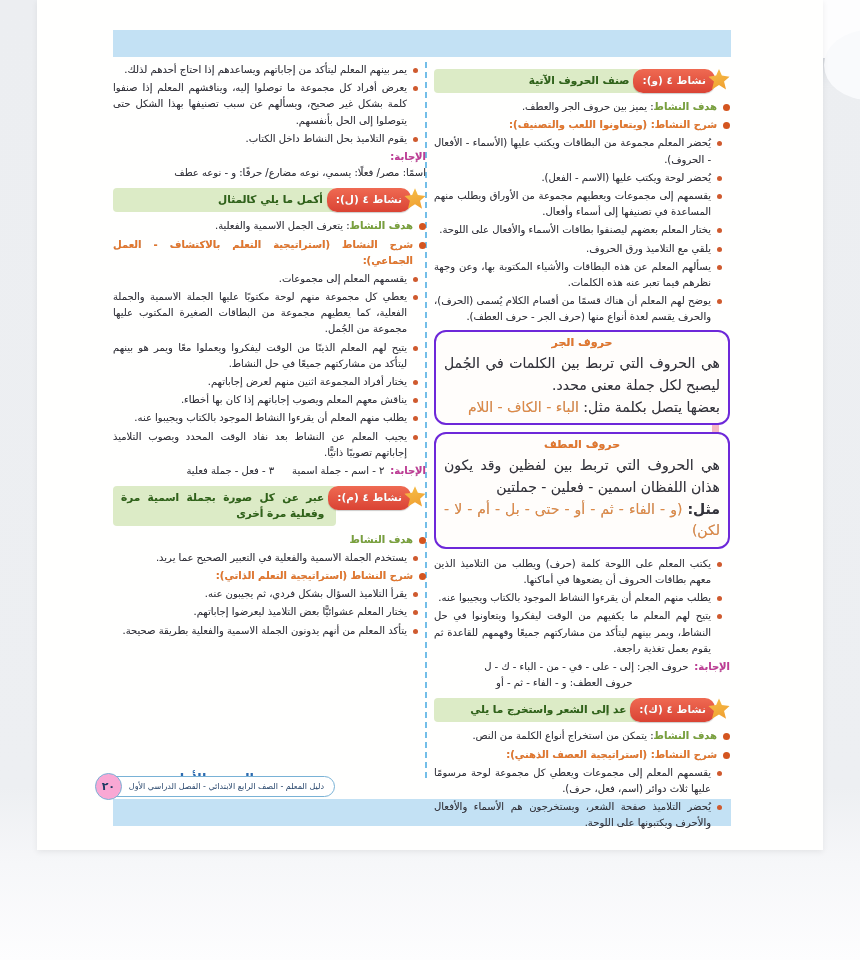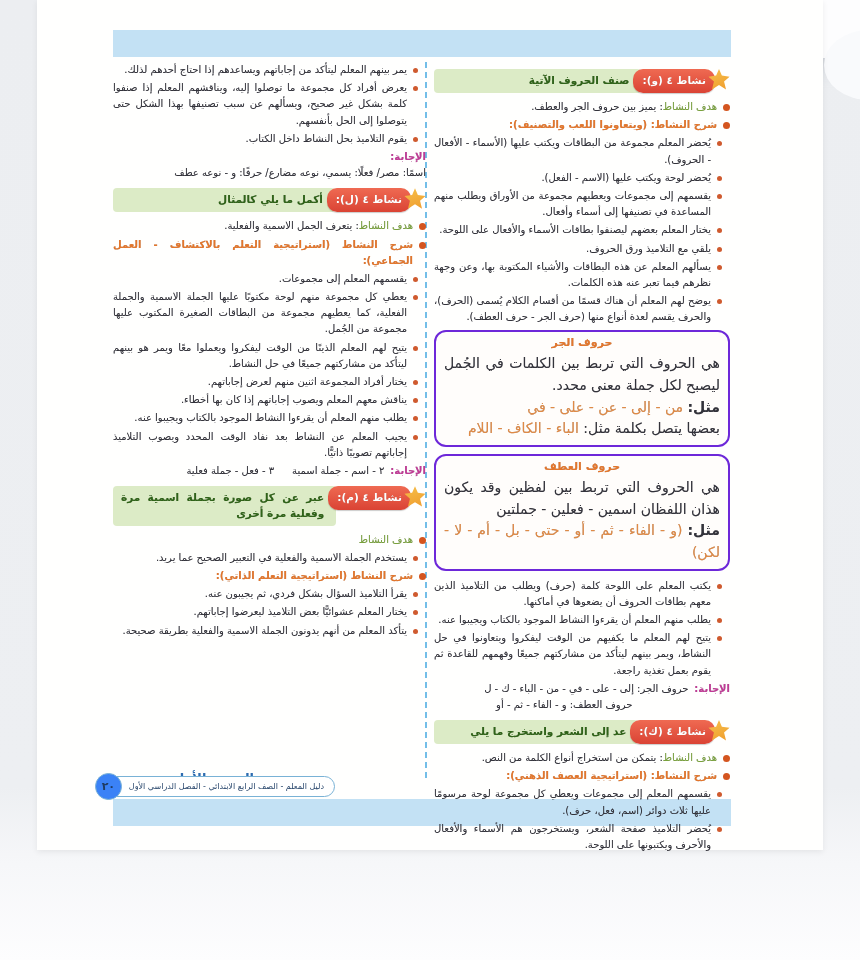--- a/index.html
+++ b/index.html
@@ -21,40 +21,40 @@
   .col{position:absolute;top:62px;font-size:10px;line-height:1.62;color:#33333b;text-align:justify;text-shadow:0 0 .4px rgba(40,40,50,.35);}
   .col-right{right:93px;width:296px;}
   .col-left{right:398px;width:313px;} 
   .col-left{right:auto;left:76px;}
 
   .row{display:flex;gap:6px;margin-bottom:2px;align-items:flex-start;}
   .dot{flex-shrink:0;border-radius:50%;background:#cf5a2e;}
   .dot.lg{width:7px;height:7px;margin-top:5px;background:#d4551f;}
   .dot.sm{width:5px;height:5px;margin-top:6px;}
   .indent{padding-right:8px;}
-  .goal-label{color:#79a23b;font-weight:normal;}
+  .goal-label{color:#79a23b;font-weight:bold;}
   .explain-label{color:#e4762b;font-weight:bold;}
   .answer-label{color:#c13a96;font-weight:bold;white-space:nowrap;}
   .answer-block{margin:2px 0 4px;}
   .answer-line2{padding-right:56px;}
 
   .activity{display:flex;align-items:flex-start;margin:7px 0 6px;position:relative;}
   .star{flex-shrink:0;width:22px;height:22px;margin-left:-7px;margin-top:0;z-index:3;background:linear-gradient(160deg,#f6c04a,#ef9b2d);
         clip-path:polygon(50% 0%,63% 30%,98% 35%,73% 57%,82% 93%,50% 73%,18% 93%,27% 57%,2% 35%,37% 30%);}
   .badge{background:linear-gradient(180deg,#ef6a52,#da4334);color:#fff;font-weight:bold;font-size:10.5px;padding:3px 9px 4px;border-radius:10px;white-space:nowrap;z-index:2;box-shadow:0 1px 1px rgba(0,0,0,.2);}
   .head-title{background:#dcebc6;color:#2f6318;font-weight:bold;font-size:10.5px;padding:4px 12px 4px 8px;border-radius:4px;margin-right:-8px;flex:1;line-height:1.5;}
 
   .obox{border:2px solid #6d28d9;border-radius:12px;padding:2px 8px 5px;margin:5px 0 7px;background:#fffdfb;}
   .obox-title{text-align:center;color:#e4762b;font-weight:bold;font-size:11px;margin-bottom:1px;}
   .obox-text{font-size:14px;line-height:1.55;}
   .oex{color:#e08a45;}
 
   .footer-chapter{position:absolute;left:136px;top:771px;color:#2e6cb0;font-weight:bold;font-size:13px;direction:rtl;}
   .footer-pill{position:absolute;right:488px;left:auto;top:776px;height:21px;border:1.5px solid #79b2d6;border-radius:12px;background:#fff;display:flex;align-items:center;padding:0 10px 0 30px;font-size:8px;color:#27456b;white-space:nowrap;direction:rtl;}
-  .page-circle{position:absolute;left:-4px;top:-4px;width:27px;height:27px;border:1.5px solid #79b2d6;border-radius:50%;background:#3b82f6;display:flex;align-items:center;justify-content:center;font-size:11px;font-weight:bold;color:#1f3c63;}
+  .page-circle{position:absolute;left:-4px;top:-4px;width:27px;height:27px;border:1.5px solid #79b2d6;border-radius:50%;background:#f9a8d4;display:flex;align-items:center;justify-content:center;font-size:11px;font-weight:bold;color:#1f3c63;}
 </style>
 </head>
 <body>
 
 <div class="decor-card"></div>
 <div class="decor-card2"></div>
 
 <div class="page">
   <div class="bar bar-top"></div>
   <div class="bar bar-bottom"></div>
@@ -105,21 +105,20 @@
         </div>
       <div class="row">
           <span class="dot sm"></span>
           <span>يوضح لهم المعلم أن هناك قسمًا من أقسام الكلام يُسمى (الحرف)، والحرف يقسم لعدة أنواع منها (حرف الجر - حرف العطف).</span>
         </div>
     </div>
 
     <div class="obox">
       <div class="obox-title">حروف الجر</div>
       <div class="obox-text">هي الحروف التي تربط بين الكلمات في الجُمل ليصبح لكل جملة معنى محدد.</div>
-      <div class="obox-text"><b>مثل:</b> <span class="oex">من - إلى - عن - على - في</span></div>
       <div class="obox-text"><span>بعضها يتصل بكلمة مثل:</span> <span class="oex">الباء - الكاف - اللام</span></div>
     </div>
 
     <div class="obox">
       <div class="obox-title">حروف العطف</div>
       <div class="obox-text">هي الحروف التي تربط بين لفظين وقد يكون هذان اللفظان اسمين - فعلين - جملتين</div>
       <div class="obox-text"><b>مثل:</b> <span class="oex">(و - الفاء - ثم - أو - حتى - بل - أم - لا - لكن)</span></div>
     </div>
 
     <div class="indent">

